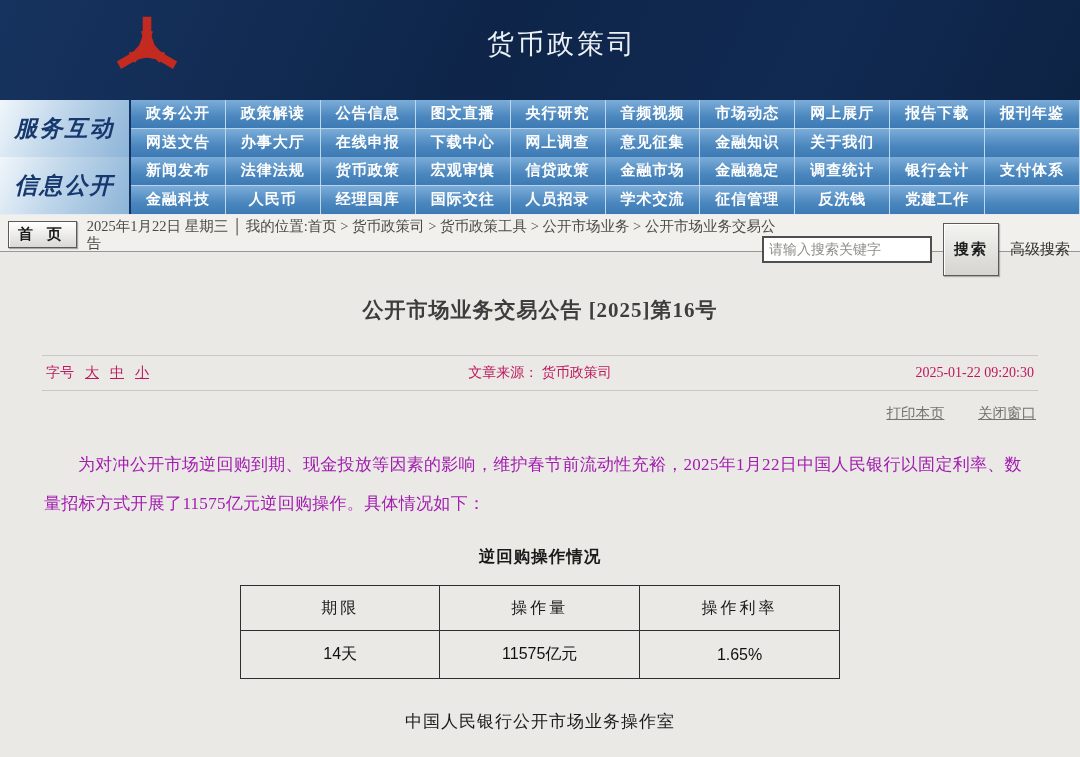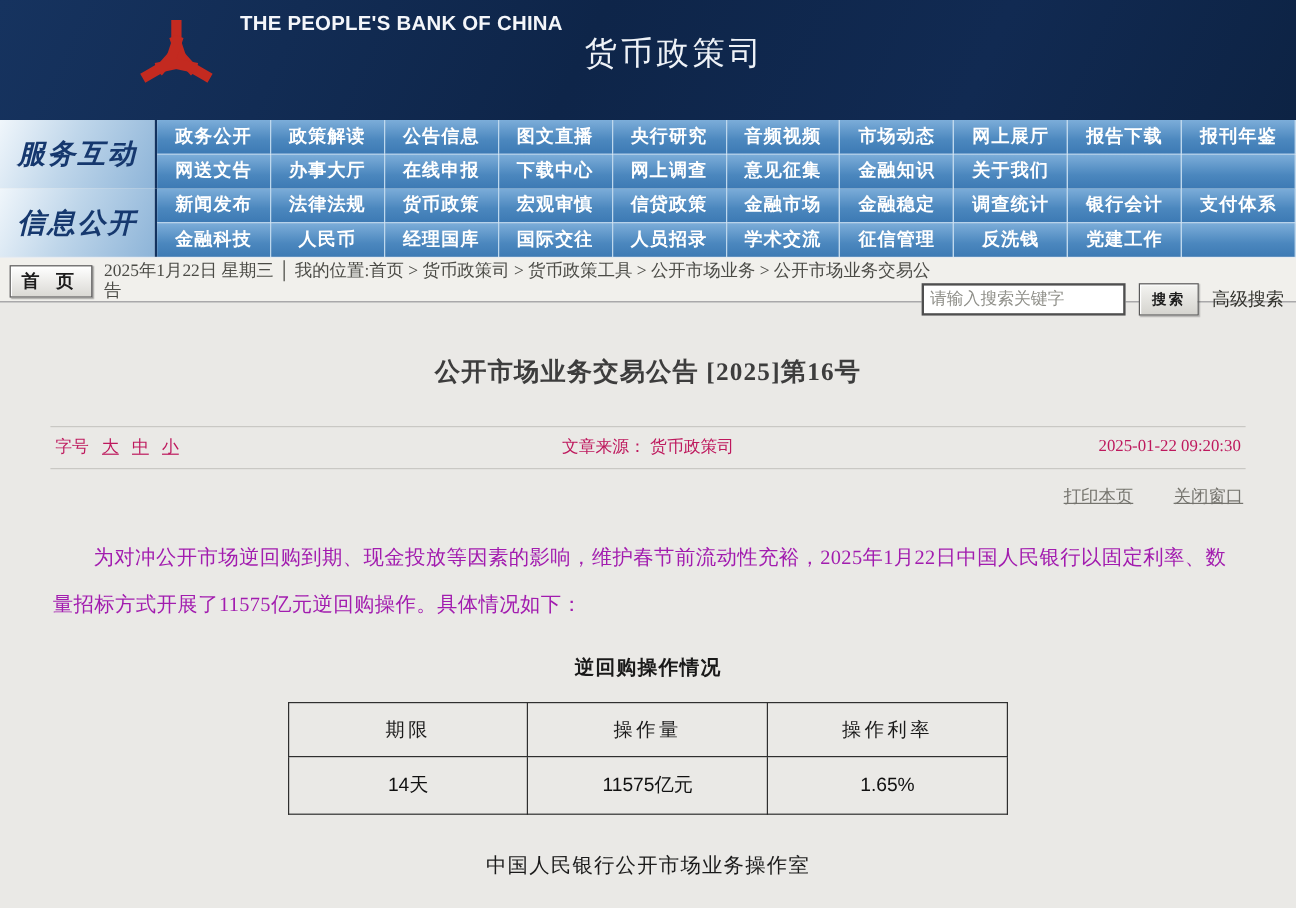--- a/index.html
+++ b/index.html
@@ -34,26 +34,26 @@
 
   
   .crumbbar{position:relative;height:37px;background:#f1f0ec;border-bottom:1px solid #97979a;
     box-sizing:border-box;display:flex;align-items:flex-start;padding-top:3px;}
   .home-btn{margin:3px 0 0 8px;padding:3px 9px;font-family:"Liberation Serif",serif;
     font-weight:bold;font-size:15px;letter-spacing:5px;color:#1c1c1c;
     background:linear-gradient(#ffffff,#dad9d4);border:1px solid #5a5a5a;
     box-shadow:inset 1px 1px 0 #fff,1px 1px 1px rgba(0,0,0,.3);cursor:pointer;}
   .crumb-text{margin-left:10px;width:698px;font-family:"Liberation Serif",serif;
     font-size:14.5px;color:#4b4b46;line-height:16.5px;word-break:break-all;}
-  .search-area{position:absolute;right:10px;top:21px;display:flex;align-items:center;gap:11px;}
+  .search-area{position:absolute;right:10px;top:8px;display:flex;align-items:center;gap:11px;}
   .search-input{width:156px;height:21px;border:2px solid #4f4f4f;background:#ffffff;
     font-family:"Liberation Serif",serif;font-size:14px;padding:1px 5px;color:#333;}
   .search-input::placeholder{color:#8f8f89;}
-  .search-btn{padding:4px 10px;font-family:"Liberation Serif",serif;font-weight:bold;
-    font-size:12px;letter-spacing:2px;color:#1c1c1c;background:linear-gradient(#f4f4f1,#d5d4cf);
+  .search-btn{padding:16px 10px;font-family:"Liberation Serif",serif;font-weight:bold;
+    font-size:15px;letter-spacing:2px;color:#1c1c1c;background:linear-gradient(#f4f4f1,#d5d4cf);
     border:1px solid #5a5a5a;box-shadow:inset 1px 1px 0 #fff,1px 1px 1px rgba(0,0,0,.25);cursor:pointer;}
   .adv-search{font-family:"Liberation Serif",serif;font-size:15px;color:#33332e;cursor:pointer;}
 
   
   .content{padding-top:44px;}
   .article-title{text-align:center;font-family:"Liberation Serif",serif;font-weight:bold;
     font-size:21px;color:#3d3d3d;letter-spacing:1px;}
   .meta-row{margin:31px 42px 0;border-top:1px solid #c9c8c4;border-bottom:1px solid #c9c8c4;
     height:34px;display:flex;align-items:center;font-family:"Liberation Serif",serif;
     font-size:14px;color:#be185d;}
@@ -89,21 +89,20 @@
         </g>
       <g transform="rotate(120 50 50)">
           <path d="M50 14 L50 42 M50 42 L34 60 M50 42 L66 60"></path>
         </g>
       <g transform="rotate(240 50 50)">
           <path d="M50 14 L50 42 M50 42 L34 60 M50 42 L66 60"></path>
         </g>
     </g>
   </svg>
   <div class="bank-block">
-    <div class="bank-en">THE PEOPLE'S BANK OF CHINA</div>
   </div>
   <div class="dept-block">
     <div class="dept-cn">货币政策司</div>
   </div>
 </header>
 
 <nav>
   <div class="nav-block">
     <div class="nav-label">服务互动</div>
     <div class="nav-grid">

